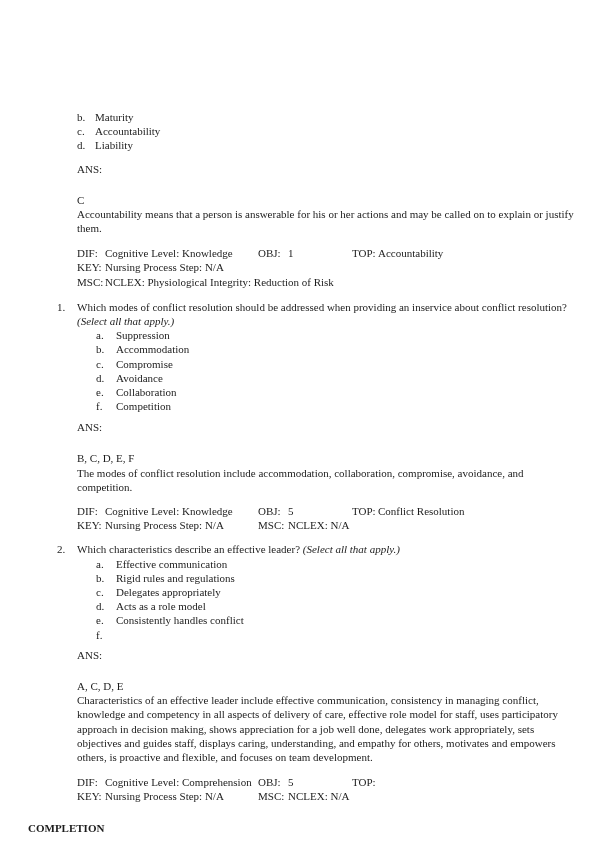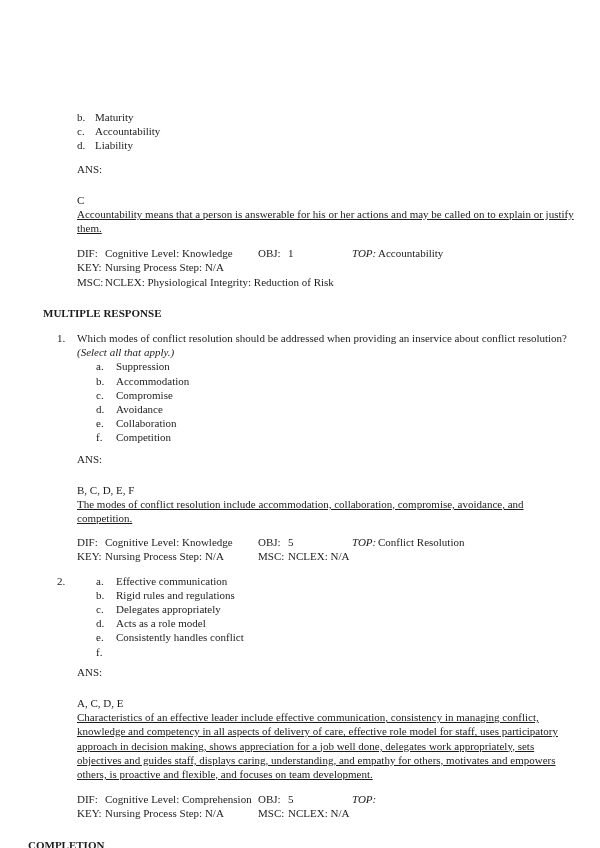--- a/index.html
+++ b/index.html
@@ -17,29 +17,29 @@
 
   
   .carryover{margin:0 22px 0 77px;}
   .optrow{display:flex;}
   .optrow .letterA{flex:0 0 18px;}
   .optrow .letterB{flex:0 0 20px;}
   .opt-indent{padding-left:19px;} 
 
   .ans-row{display:flex;margin-top:9px;flex-direction:column;}
   .ans-label{flex:0 0 31px;}
-  .feedback{margin:0;text-decoration:underline;}
+  .feedback{margin:0;}
 
   .meta{margin-top:11px;}
   .meta-row{display:flex;}
   .ml1{flex:0 0 28px;}
   .mv1{flex:0 0 153px;white-space:nowrap;}
   .ml2{flex:0 0 30px;}
   .mv2{flex:0 0 64px;white-space:nowrap;}
-  .ml3{flex:0 0 26px;font-style:italic;}
+  .ml3{flex:0 0 26px;}
   .mv3{flex:1;white-space:nowrap;}
 
   .section-heading{margin:17px 22px 0 43px;font-weight:bold;}
 
   .question{position:relative;margin:11px 22px 0 77px;}
   .question.q2{margin-top:10px;}
   .qnum{position:absolute;left:-20px;top:0;}
   .qtext{max-width:505px;}
 
   .completion-heading{margin-top:17px;margin-left:28px;}
@@ -83,21 +83,20 @@
           <span class="ml1">KEY:</span>
           <span class="mv3">Nursing Process Step: N/A</span>
         </div>
         <div class="meta-row">
           <span class="ml1">MSC:</span>
           <span class="mv3">NCLEX: Physiological Integrity: Reduction of Risk</span>
         </div>
       </div>
     </div>
 
-    <div class="section-heading">MULTIPLE RESPONSE</div>
 
     <div class="question">
       <span class="qnum">1.</span>
       <div class="qtext"><span>Which modes of conflict resolution should be addressed when providing an inservice about conflict resolution?</span> <em>(Select all that apply.)</em></div>
       <div class="opt-indent">
         <div class="optrow">
           <span class="letterB">a.</span>
           <span>Suppression</span>
         </div>
         <div class="optrow">
@@ -141,20 +140,21 @@
           <span class="ml1">KEY:</span>
           <span class="mv1">Nursing Process Step: N/A</span>
           <span class="ml2">MSC:</span>
           <span class="mv3">NCLEX: N/A</span>
         </div>
       </div>
     </div>
 
     <div class="question q2">
       <span class="qnum">2.</span>
+      <div class="qtext"><span>Which characteristics describe an effective leader?</span> <em>(Select all that apply.)</em></div>
       <div class="opt-indent">
         <div class="optrow">
           <span class="letterB">a.</span>
           <span>Effective communication</span>
         </div>
         <div class="optrow">
           <span class="letterB">b.</span>
           <span>Rigid rules and regulations</span>
         </div>
         <div class="optrow">

